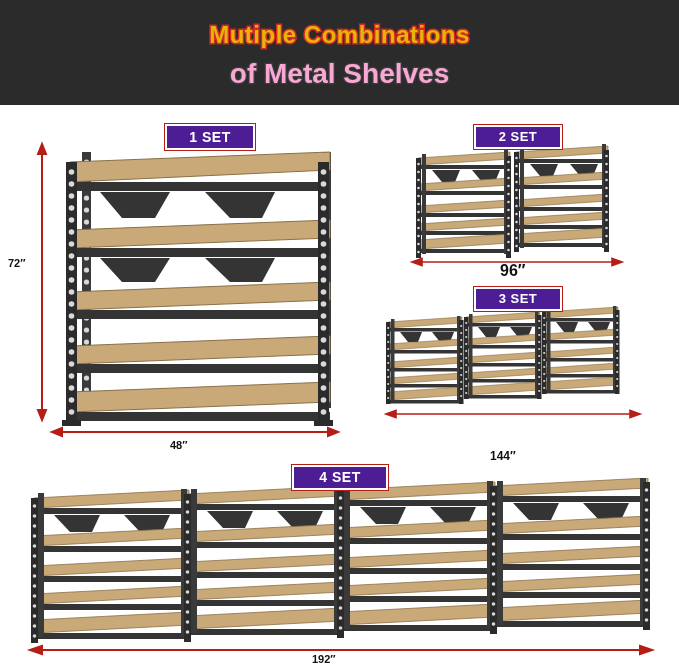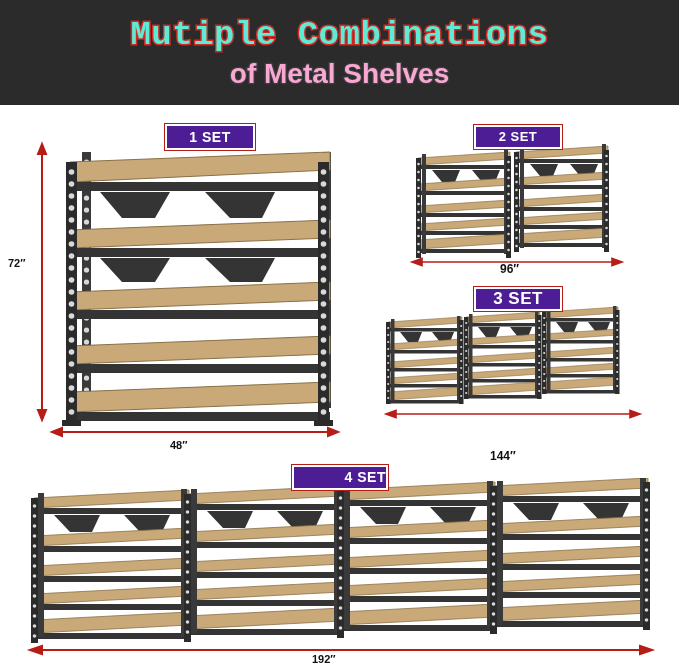--- a/index.html
+++ b/index.html
@@ -11,27 +11,26 @@
     position:relative;
   }
 
   
   .banner{
     position:absolute;left:0;top:0;width:679px;height:105px;
     background:#2b2b2b;
     display:flex;flex-direction:column;align-items:center;justify-content:center;
   }
   .banner-line1{
-    font-size:34px;font-weight:bold;letter-spacing:0.5px;
-    color:#5eead4;
+    font-size:24px;font-weight:bold;letter-spacing:0.5px;
+    color:#eab308;
     -webkit-text-stroke:3px #cf2b25;
     paint-order:stroke fill;
     text-shadow:0 0 0 #cf2b25;
     line-height:40px;
-    font-family:Liberation Mono, monospace;
   }
   .banner-line2{
     font-size:28px;font-weight:bold;
     color:#f9a8d4;
     -webkit-text-stroke:2.5px #3d3d3d;
     paint-order:stroke fill;
     line-height:34px;
     margin-top:2px;
   }
 
@@ -320,23 +319,23 @@
   </g>
 
   <g stroke="#b71d17" stroke-width="1.6" fill="#b71d17">
     <line x1="20" y1="122" x2="214" y2="122"></line>
     <polygon points="12,122 22,118.5 22,125.5"></polygon>
     <polygon points="222,122 212,118.5 212,125.5"></polygon>
   </g>
 </svg>
 </div>
 
-<div class="dim" style="left:500px;top:262px;font-size:12px;">96″</div>
-
-<div class="pill" style="left:474px;top:287px;width:84px;height:20px;line-height:20px;font-size:17px;">3 SET</div>
+<div class="dim" style="left:500px;top:262px;font-size:16px;">96″</div>
+
+<div class="pill" style="left:474px;top:287px;width:84px;height:20px;line-height:20px;font-size:13px;">3 SET</div>
 
 <div class="panel" style="left:370px;top:302px;">
 <svg width="290" height="125" viewBox="0 0 290 125">
   <g>
 
     <g transform="translate(0,8)">
       <polygon points="18,12 92,7 92,13 18,18" fill="#c9a978" stroke="#8a7048" stroke-width="0.6"></polygon>
       <rect x="18" y="18" width="74" height="3.5" fill="#343434"></rect>
       <polygon points="30,22 52,22 48,32 38,32" fill="#343434"></polygon>
       <polygon points="62,22 84,22 80,32 70,32" fill="#343434"></polygon>
@@ -468,21 +467,21 @@
   <g stroke="#b71d17" stroke-width="1.6" fill="#b71d17">
     <line x1="24" y1="112" x2="262" y2="112"></line>
     <polygon points="16,112 26,108.5 26,115.5"></polygon>
     <polygon points="270,112 260,108.5 260,115.5"></polygon>
   </g>
 </svg>
 </div>
 
 <div class="dim" style="left:490px;top:407px;font-size:12px;margin-top:42px;">144″</div>
 
-<div class="pill" style="left:292px;top:465px;width:92px;height:21px;line-height:21px;font-size:14px;text-align:right;">4 SET</div>
+<div class="pill" style="left:292px;top:465px;width:92px;height:21px;line-height:21px;font-size:14px;">4 SET</div>
 
 <div class="panel" style="left:14px;top:478px;">
 <svg width="655" height="188" viewBox="0 0 655 188">
 
   <g>
     <g transform="translate(0,10)">
       <polygon points="20,10 175,2 175,12 20,20" fill="#c9a978" stroke="#8a7048" stroke-width="0.8"></polygon>
       <rect x="20" y="20" width="155" height="6" fill="#343434"></rect>
       <polygon points="40,27 86,27 78,44 56,44" fill="#343434"></polygon>
       <polygon points="110,27 156,27 148,44 126,44" fill="#343434"></polygon>

